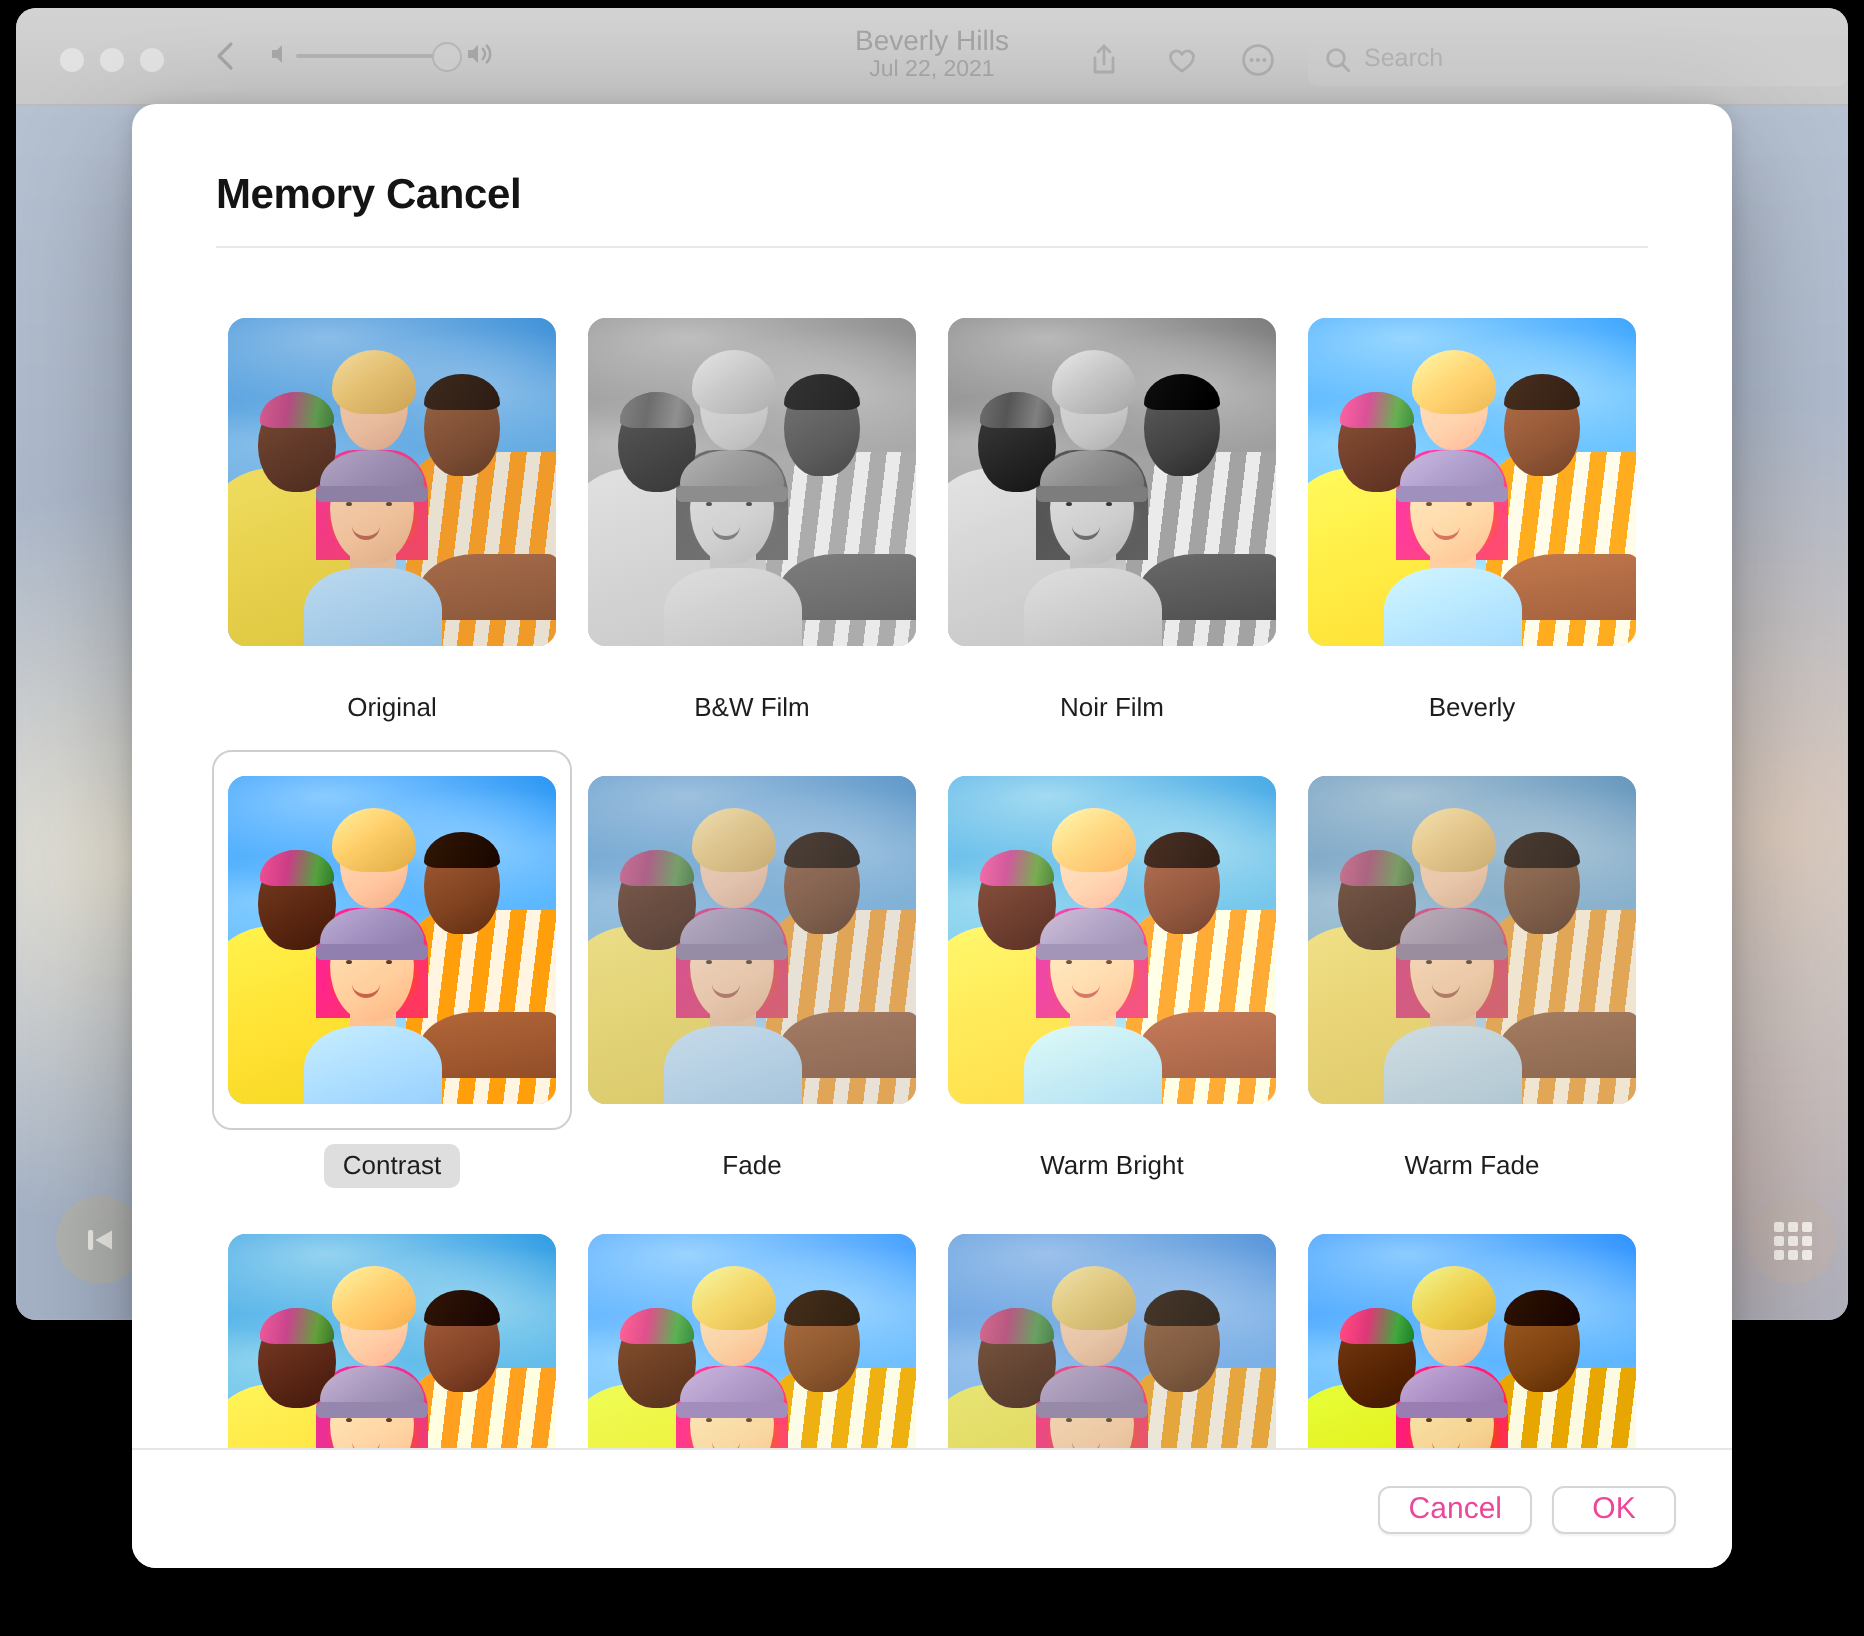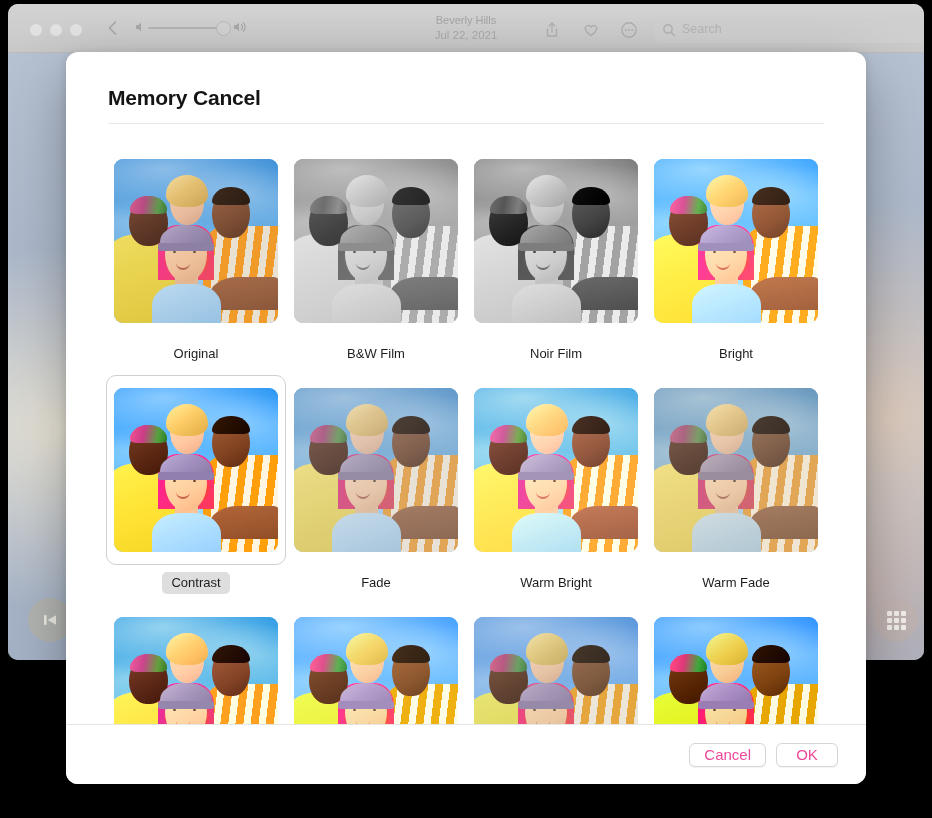--- a/index.html
+++ b/index.html
@@ -82,21 +82,21 @@
   .sl-ic-l { position: absolute; left: 0; top: -2px; color: #a8a8a8; }
   .sl-ic-r { position: absolute; left: 98px; top: -3px; color: #a8a8a8; }
 
   .bg-title-wrap {
     position: absolute;
     left: 0; right: 0; top: 8px;
     text-align: center;
     pointer-events: none;
   }
   .bg-title {
-    font-size: 11px;
+    font-size: 14px;
     color: #a4a4a4;
     line-height: 16px;
   }
   .bg-subtitle {
     font-size: 11.5px;
     color: #a8a8a8;
     line-height: 15px;
   }
 
   .tb-icon {
@@ -599,21 +599,21 @@
               <div class="ph neck-front"></div>
               <div class="ph body-blue"></div>
               <div class="ph head-front"></div>
               <div class="ph hat-front"></div>
               <div class="ph hat-brim"></div>
               <div class="ph eye" style="left:36%;top:56%"></div>
               <div class="ph eye" style="left:48%;top:56%"></div>
               <div class="ph smile" style="left:38%;top:63%"></div>
             </div>
           </div>
-          <div class="look-label">Bright</div>
+          <div class="look-label">Beverly</div>
         </div>
         <div class="look-cell selected">
           <div class="thumb-frame">
             <div class="thumb f-contrast">
               <div class="ph sky"></div>
               <div class="ph body-yellow"></div>
               <div class="ph body-stripe"></div>
               <div class="ph arm-right"></div>
               <div class="ph body-pink"></div>
               <div class="ph hair-left"></div>

